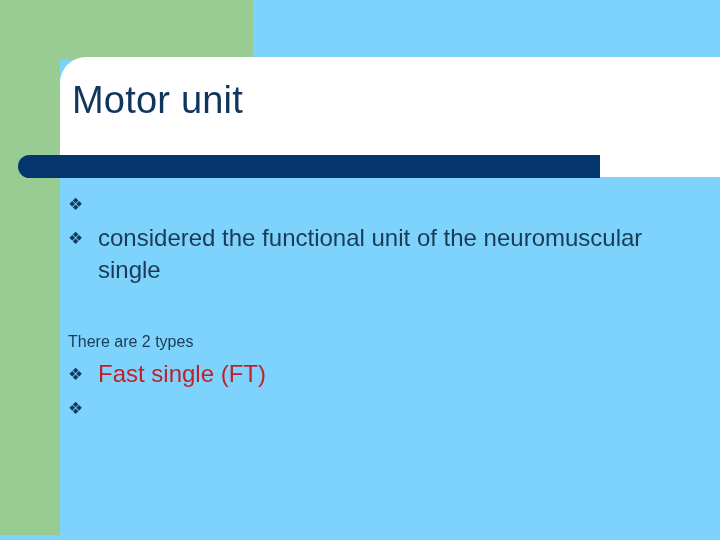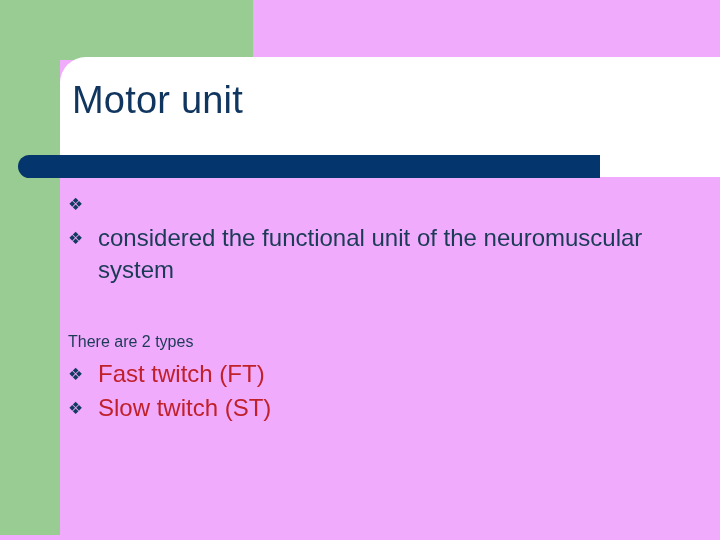--- a/index.html
+++ b/index.html
@@ -7,21 +7,21 @@
     padding: 0;
     background: #ffffff;
   }
   body {
     font-family: "Liberation Sans", sans-serif;
   }
   .slide {
     position: relative;
     width: 720px;
     height: 540px;
-    background: #f0abfc;
+    background: #7dd3fc;
     overflow: hidden;
   }
 
   
   .green-top-band {
     position: absolute;
     left: 0;
     top: 0;
     width: 253px;
     height: 60px;
@@ -127,32 +127,31 @@
   <div class="title-rule"></div>
 
   <div class="body-area">
 
     <div class="bullet-group">
       <div class="bullet-row">
         <span class="bullet-glyph">❖</span>
       </div>
       <div class="bullet-row">
         <span class="bullet-glyph">❖</span>
-        <span class="bullet-text">considered the functional unit of the neuromuscular system</span>
+        <span class="bullet-text">considered the functional unit of the neuromuscular single</span>
       </div>
     </div>
 
     <div class="spacer-block"></div>
 
     <div class="bullet-group">
       <div class="plain-line">There are 2 types</div>
       <div class="bullet-row red">
         <span class="bullet-glyph">❖</span>
-        <span class="bullet-text">Fast twitch (FT)</span>
+        <span class="bullet-text">Fast single (FT)</span>
       </div>
       <div class="bullet-row red">
         <span class="bullet-glyph">❖</span>
-        <span class="bullet-text">Slow twitch (ST)</span>
       </div>
     </div>
 
   </div>
 </div>
 
 </body></html>

